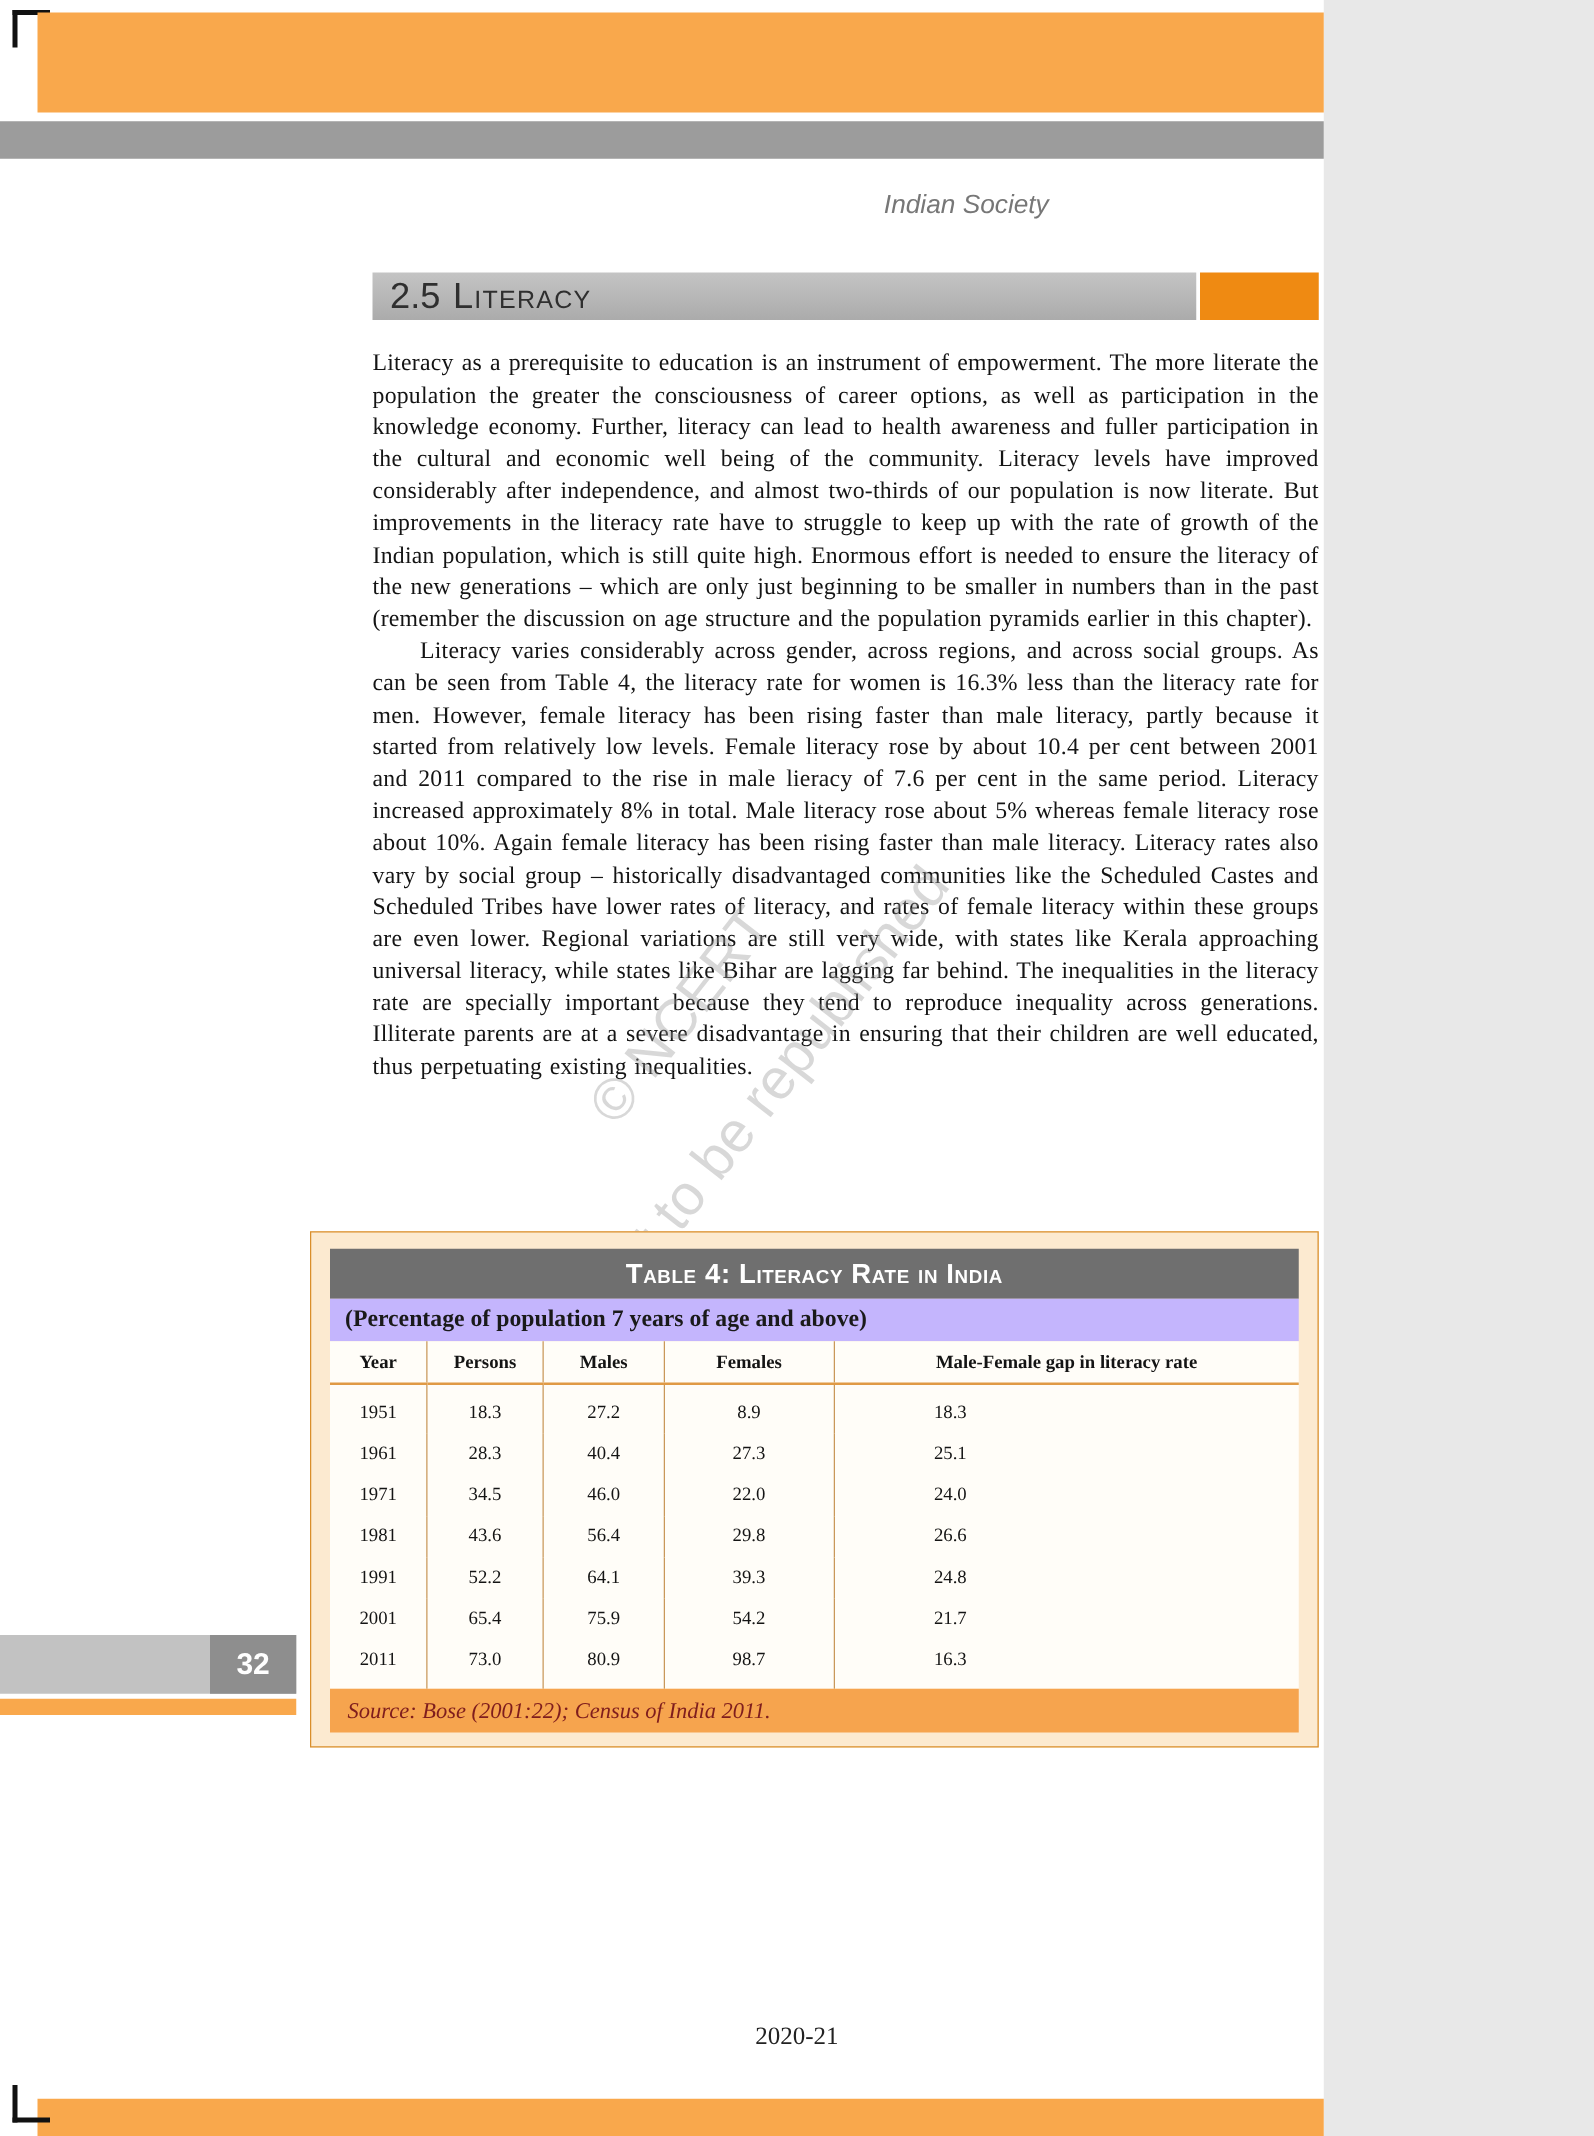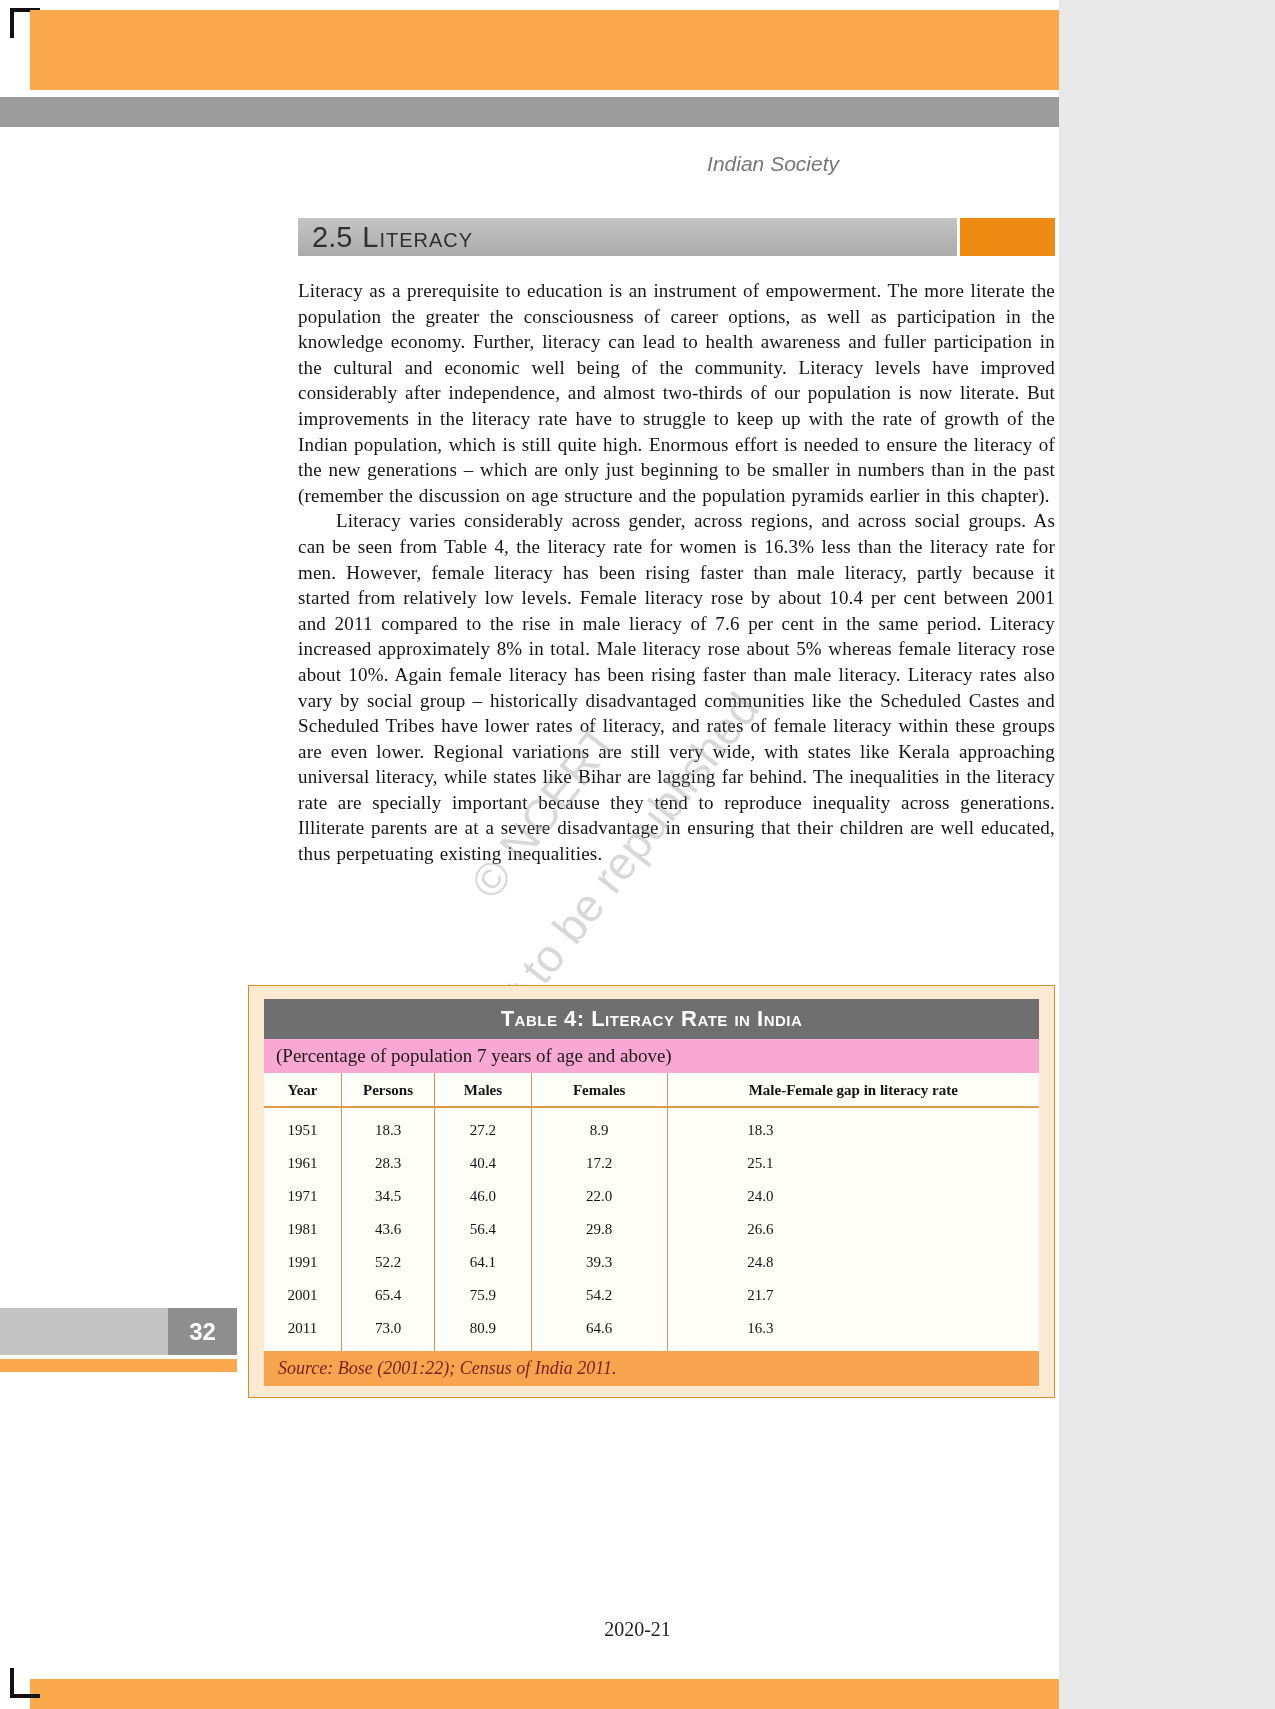--- a/index.html
+++ b/index.html
@@ -63,21 +63,21 @@
     box-sizing:border-box;
     padding:13px 15px 11px 15px;
   }
   .tbl-title{
     background:#6F6F6F;color:#ffffff;text-align:center;
     font-family:"Liberation Sans","DejaVu Sans",sans-serif;
     font-weight:bold;font-size:22px;font-variant:small-caps;
     letter-spacing:0.5px;padding:7px 0;
   }
   .tbl-subtitle{
-    background:#f9a8d4;color:#1a1a1a;font-weight:normal;
+    background:#c4b5fd;color:#1a1a1a;font-weight:bold;
     font-size:19px;padding:6px 12px;
   }
   table.data{
     width:100%;border-collapse:collapse;background:#FFFDF8;
     font-size:15px;color:#141414;table-layout:fixed;
   }
   table.data th{
     font-weight:bold;padding:9px 4px 7px 4px;text-align:center;
     border-bottom:2px solid #E09A45;
   }
@@ -159,21 +159,21 @@
           <td class="sep">1951</td>
           <td class="sep">18.3</td>
           <td class="sep">27.2</td>
           <td class="sep">8.9</td>
           <td class="gap-val">18.3</td>
         </tr>
         <tr>
           <td class="sep">1961</td>
           <td class="sep">28.3</td>
           <td class="sep">40.4</td>
-          <td class="sep">17.2</td>
+          <td class="sep">27.3</td>
           <td class="gap-val">25.1</td>
         </tr>
         <tr>
           <td class="sep">1971</td>
           <td class="sep">34.5</td>
           <td class="sep">46.0</td>
           <td class="sep">22.0</td>
           <td class="gap-val">24.0</td>
         </tr>
         <tr>
@@ -194,21 +194,21 @@
           <td class="sep">2001</td>
           <td class="sep">65.4</td>
           <td class="sep">75.9</td>
           <td class="sep">54.2</td>
           <td class="gap-val">21.7</td>
         </tr>
         <tr>
           <td class="sep">2011</td>
           <td class="sep">73.0</td>
           <td class="sep">80.9</td>
-          <td class="sep">64.6</td>
+          <td class="sep">98.7</td>
           <td class="gap-val">16.3</td>
         </tr>
       </tbody>
     </table>
     <div class="tbl-source">Source: Bose (2001:22); Census of India 2011.</div>
   </div>
 
   <div class="pageno-bar"></div>
   <div class="pageno-box">32</div>
   <div class="pageno-orange"></div>

